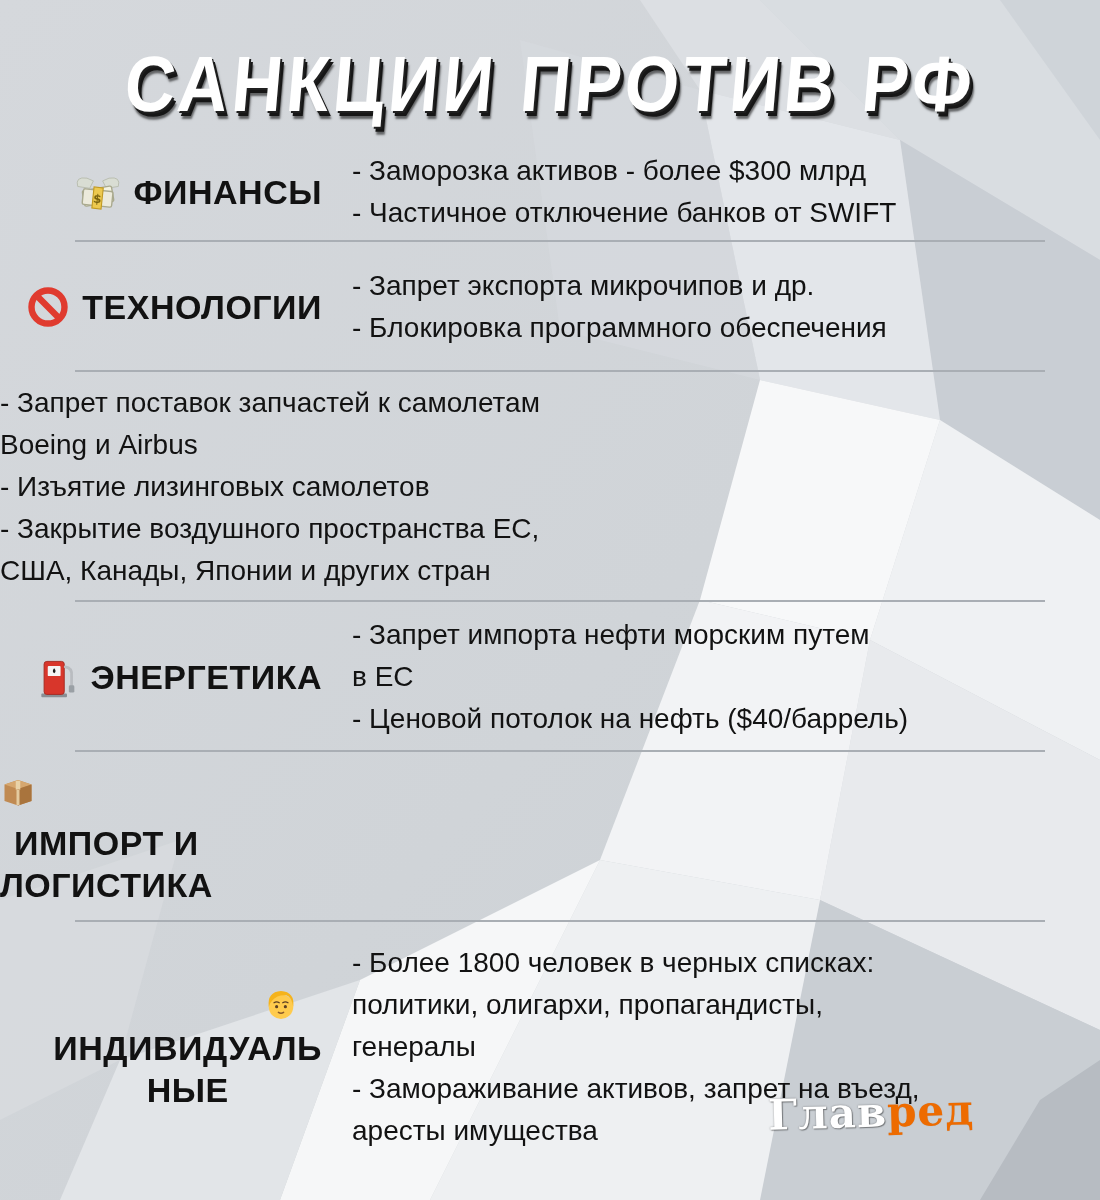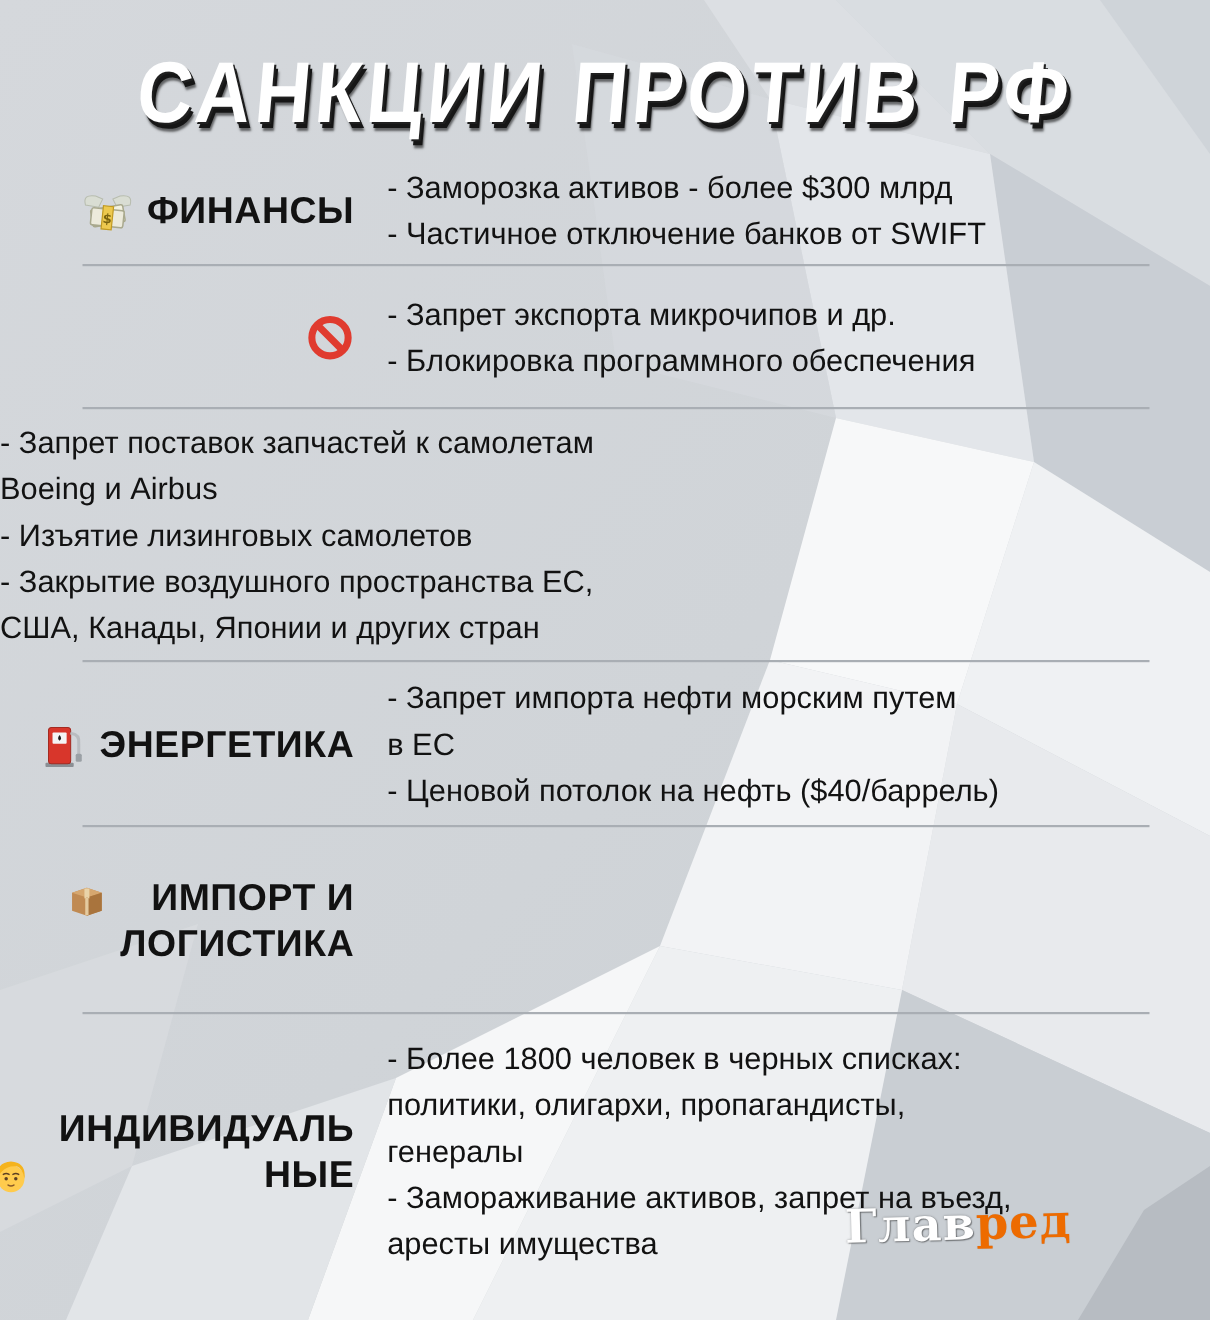--- a/index.html
+++ b/index.html
@@ -33,29 +33,29 @@
   .row:nth-child(3){ min-height:230px; }
   .row:nth-child(4){ min-height:150px; }
   .row:nth-child(5){ min-height:170px; }
   .row:nth-child(6){ min-height:250px; }
 
   .left {
     width:352px; flex:none; display:flex; align-items:center; justify-content:flex-end;
     gap:12px; padding-right:30px;
   }
   .cat-label {
-    font-size:34px; font-weight:bold; color:#121212; text-align:right;
+    font-size:34px; font-weight:bold; color:#121212; text-align:center;
     white-space:pre-line; line-height:1.25; letter-spacing:.5px;
   }
   .icon { flex:none; display:inline-flex; }
 
-  .row-import .left { align-items:flex-start; }
+  .row-import .left { align-items:flex-start;flex-direction:column; }
   .row-import .icon { margin-top:6px; }
 
-  .row-individual .left { flex-direction:row; align-items:flex-end; gap:2px; }
+  .row-individual .left { flex-direction:column; align-items:flex-end; gap:2px; }
   .row-individual .icon { margin-right:20px; }
 
   .right {
     width:710px; font-size:28px; font-weight:normal; color:#121212;
     line-height:1.5; white-space:pre-line;
   }
 
   
   .logo {
     position:absolute; left:768px; top:1088px; z-index:3;
@@ -128,20 +128,21 @@
       </div>
 
       <div class="row">
         <div class="left">
           <span class="icon">
             <svg width="44" height="44" viewBox="0 0 48 48">
               <circle cx="24" cy="24" r="18" fill="none" stroke="#e03b2f" stroke-width="7"></circle>
               <rect x="5" y="20.5" width="38" height="7" rx="1" transform="rotate(45 24 24)" fill="#e03b2f"></rect>
             </svg>
           </span>
+          <span class="cat-label">ТЕХНОЛОГИИ</span>
         </div>
         <div class="right">- Запрет экспорта микрочипов и др.
 - Блокировка программного обеспечения</div>
       </div>
 
       <div class="row">
         <div class="right">- Запрет поставок запчастей к самолетам
 Boeing и Airbus
 - Изъятие лизинговых самолетов
 - Закрытие воздушного пространства ЕС,

